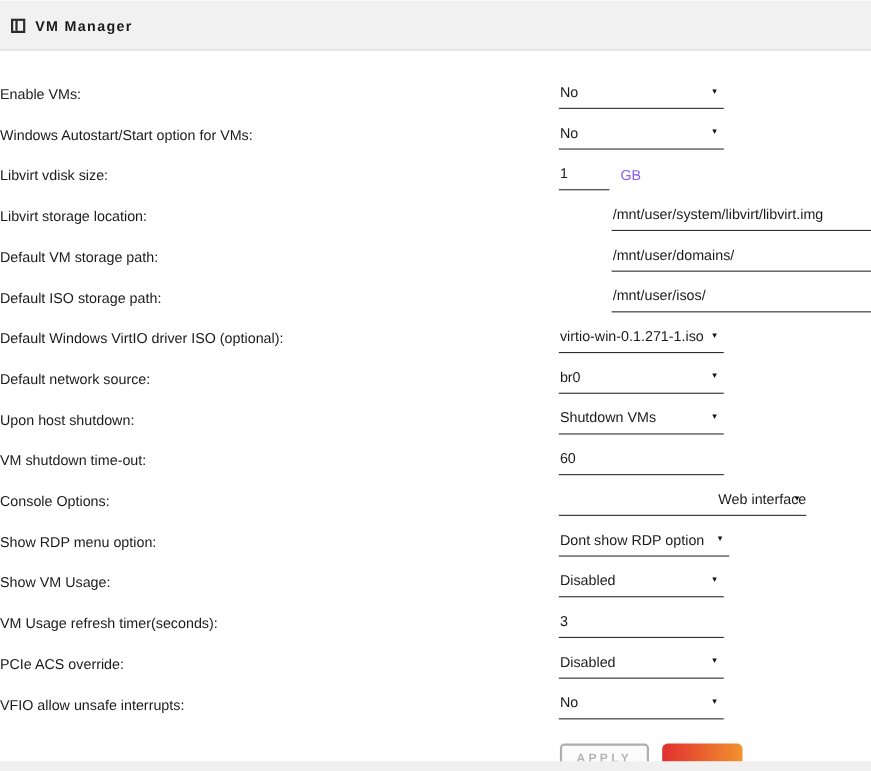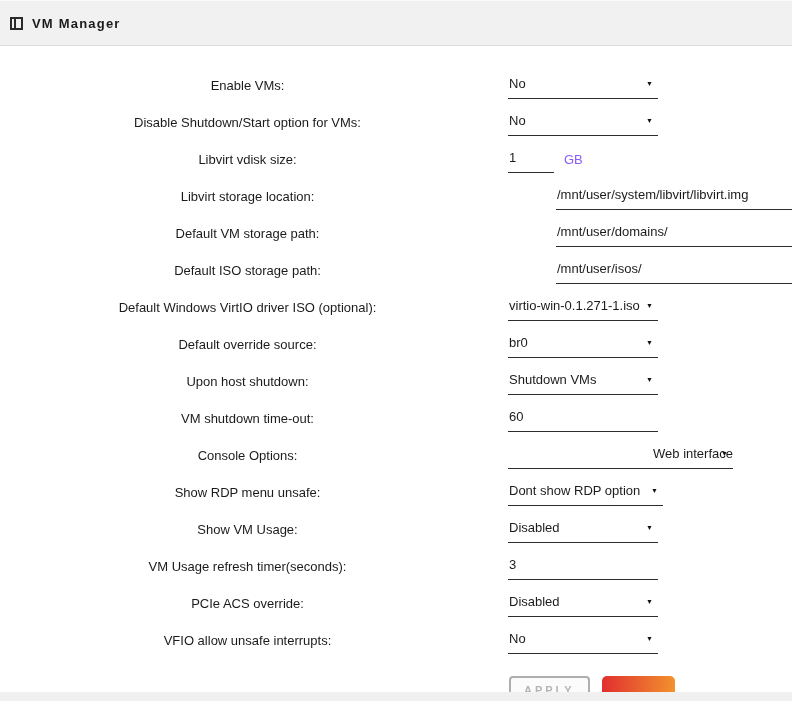--- a/index.html
+++ b/index.html
@@ -44,21 +44,21 @@
 
   
   .form { padding-top: 30px; }
   .row {
     display: flex;
     align-items: flex-start;
     height: 37px;
   }
   .row-label {
     width: 495px;
-    text-align: center;
+    text-align: left;
     font-size: 13px;
     line-height: 16px;
     padding-top: 2px;
     color: #1c1b1b;
     flex: 0 0 auto;
   }
   .control {
     margin-left: 13px;
     position: relative;
     display: flex;
@@ -173,21 +173,21 @@
     <div class="row-label">Enable VMs:</div>
     <div class="control">
       <select class="underline w-std">
         <option>No</option>
       </select>
       <span class="caret">▼</span>
     </div>
   </div>
 
   <div class="row">
-    <div class="row-label">Disable Shutdown/Start option for VMs:</div>
+    <div class="row-label">Windows Autostart/Start option for VMs:</div>
     <div class="control">
       <select class="underline w-std">
         <option>No</option>
       </select>
       <span class="caret">▼</span>
     </div>
   </div>
 
   <div class="row">
     <div class="row-label">Libvirt vdisk size:</div>
@@ -222,21 +222,21 @@
     <div class="row-label">Default Windows VirtIO driver ISO (optional):</div>
     <div class="control">
       <select class="underline w-std">
         <option>virtio-win-0.1.271-1.iso</option>
       </select>
       <span class="caret">▼</span>
     </div>
   </div>
 
   <div class="row">
-    <div class="row-label">Default override source:</div>
+    <div class="row-label">Default network source:</div>
     <div class="control">
       <select class="underline w-std">
         <option>br0</option>
       </select>
       <span class="caret">▼</span>
     </div>
   </div>
 
   <div class="row">
     <div class="row-label">Upon host shutdown:</div>
@@ -259,21 +259,21 @@
     <div class="row-label">Console Options:</div>
     <div class="control">
       <select class="underline w-xwide">
         <option>Web interface</option>
       </select>
       <span class="caret">▼</span>
     </div>
   </div>
 
   <div class="row">
-    <div class="row-label">Show RDP menu unsafe:</div>
+    <div class="row-label">Show RDP menu option:</div>
     <div class="control">
       <select class="underline w-rdp">
         <option>Dont show RDP option</option>
       </select>
       <span class="caret">▼</span>
     </div>
   </div>
 
   <div class="row">
     <div class="row-label">Show VM Usage:</div>

